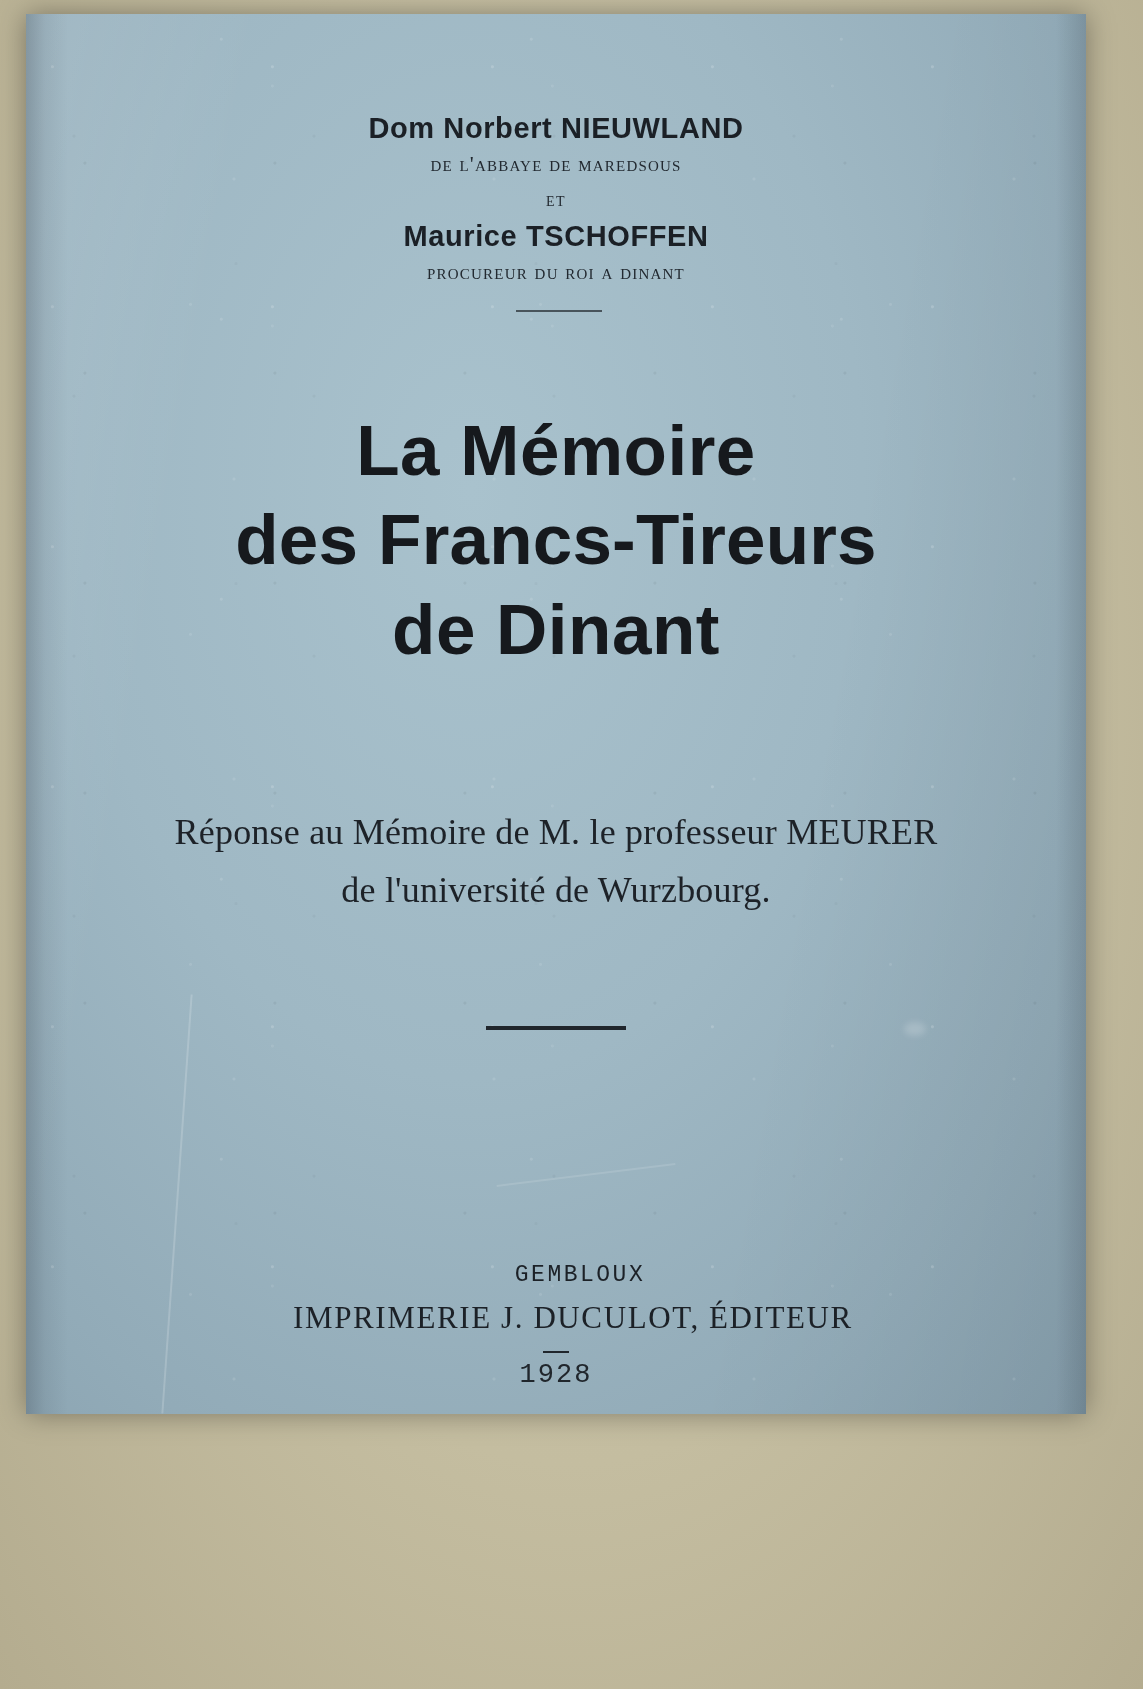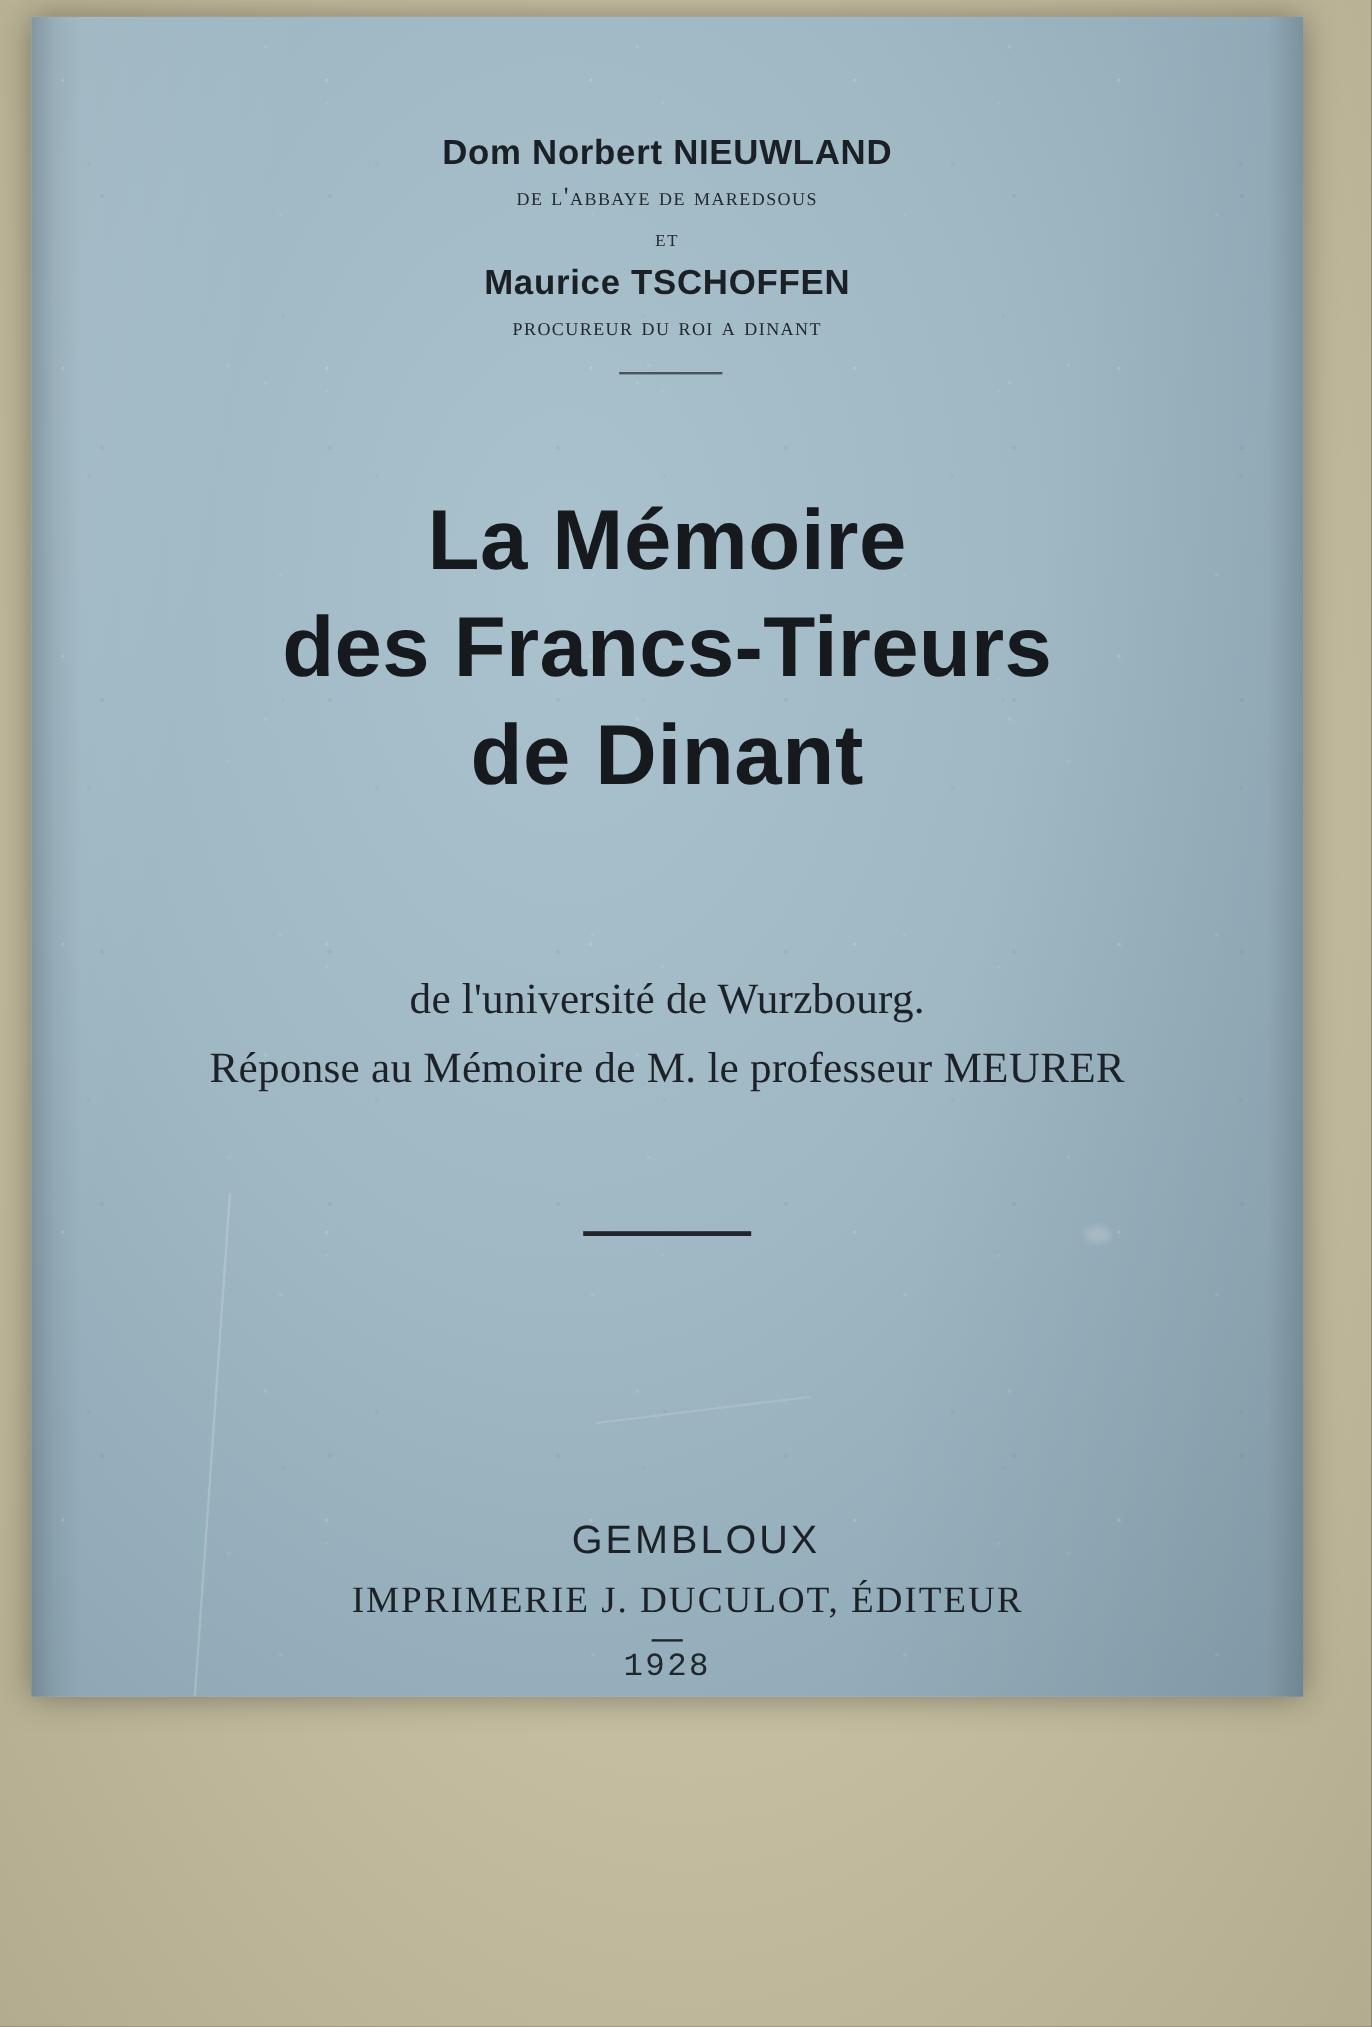--- a/index.html
+++ b/index.html
@@ -152,22 +152,22 @@
     top: 1012px;
     width: 140px;
     height: 4px;
     margin-left: -70px;
     background: #20262c;
   }
 
   
   #imprint-block { top: 1244px; }
   .imprint-city {
-    font-family: Liberation Sans, sans-serif;
-    font-size: 33px;
+    font-family: Liberation Mono, monospace;
+    font-size: 23px;
     letter-spacing: 2.5px;
     color: #1c2127;
     line-height: 1.5;
     padding-left: 48px;
   }
   .imprint-press {
     font-family: "Liberation Serif", serif;
     font-size: 31px;
     letter-spacing: 1.6px;
     color: #1c2127;
@@ -231,22 +231,22 @@
 
     <div id="rule-top"></div>
 
     <div class="block" id="title-block">
       <div class="title-line l1">La Mémoire</div>
       <div class="title-line l2">des Francs-Tireurs</div>
       <div class="title-line l3">de Dinant</div>
     </div>
 
     <div class="block" id="subtitle-block">
+      <div class="subtitle-line">Réponse au Mémoire de M. le professeur MEURER</div>
       <div class="subtitle-line">de l'université de Wurzbourg.</div>
-      <div class="subtitle-line">Réponse au Mémoire de M. le professeur MEURER</div>
     </div>
 
     <div id="rule-mid"></div>
 
     <div class="block" id="imprint-block">
       <div class="imprint-city">GEMBLOUX</div>
       <div class="imprint-press">IMPRIMERIE J. DUCULOT, ÉDITEUR</div>
       <div class="imprint-dash"></div>
       <div class="imprint-year">1928</div>
     </div>

